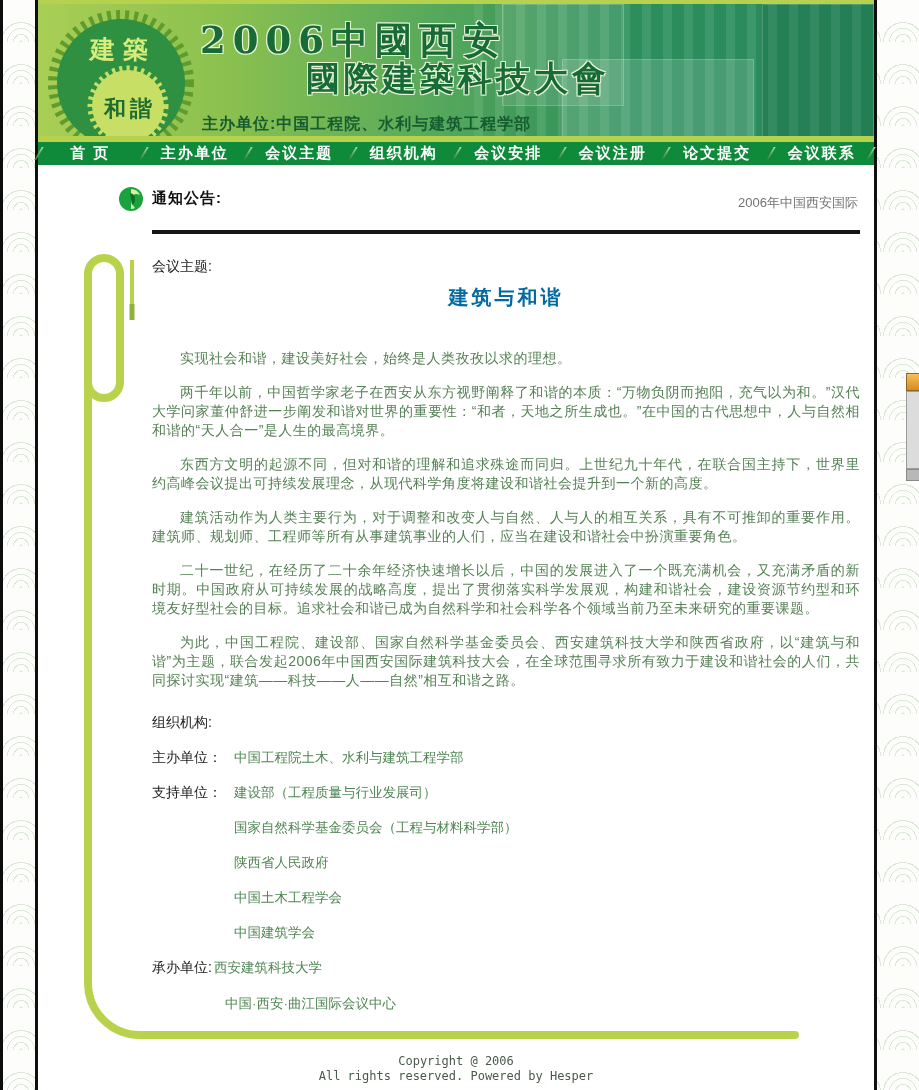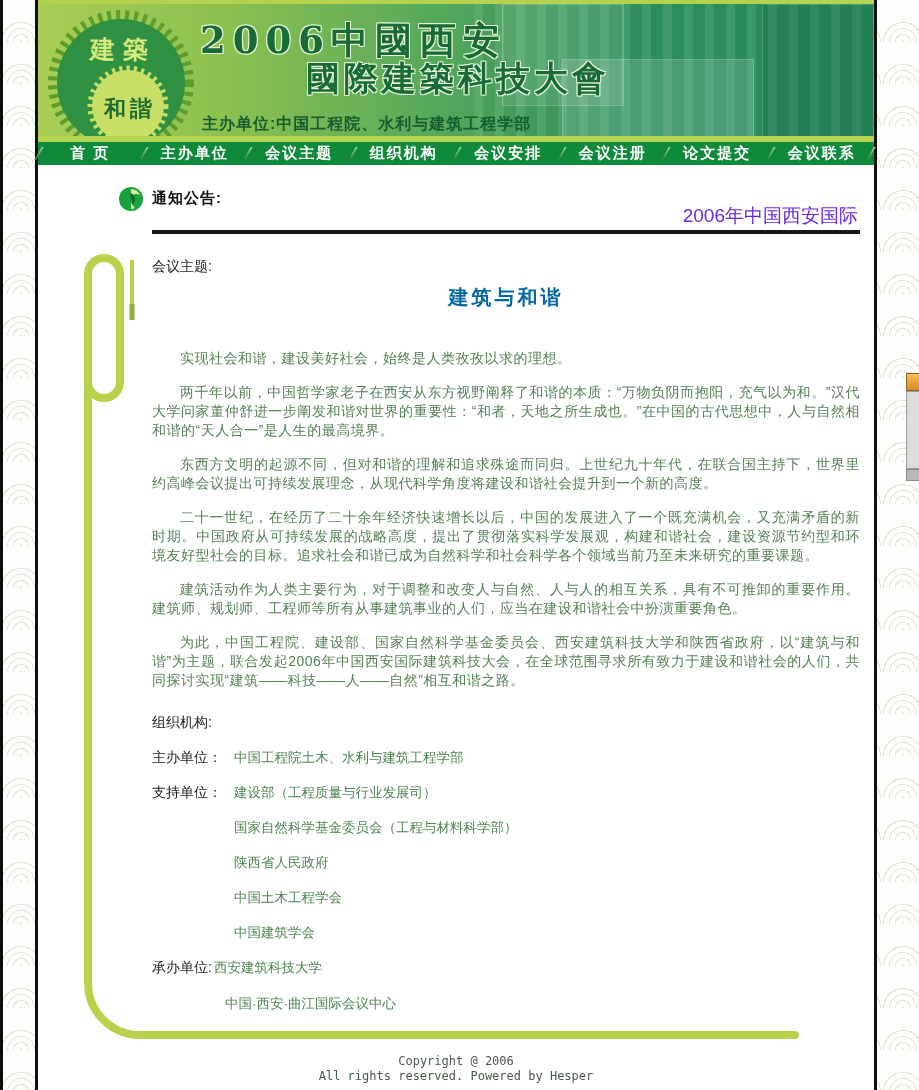--- a/index.html
+++ b/index.html
@@ -58,21 +58,21 @@
   }
   .nav-item:last-child::after{
     content:'';position:absolute;right:2px;top:5px;bottom:5px;width:2px;
     background:linear-gradient(#a8d898,#2c7a3a);transform:skewX(-30deg);
   }
   
   .content{position:relative;padding:24px 14px 0 114px;}
   .notice-row{position:relative;border-bottom:4px solid #161616;padding-bottom:19px;height:22px;}
   .notice-icon{position:absolute;left:-34px;top:-3px;}
   .notice-label{font-size:15px;font-weight:bold;color:#111;letter-spacing:1px;}
-  .marquee{position:absolute;right:2px;top:14px;font-size:19px;color:#6d28d9;cursor:pointer;}
+  .marquee{position:absolute;right:2px;top:5px;font-size:13px;color:#737373;cursor:pointer;}
   .deco{position:absolute;left:40px;top:248px;pointer-events:none;}
   .topic-label{margin-top:24px;font-size:14px;color:#222;}
   .topic-title{margin-top:8px;text-align:center;font-size:20px;font-weight:bold;color:#0369a1;letter-spacing:3px;}
   .para{
     margin-top:15px;font-size:14px;line-height:19px;color:#558055;
     letter-spacing:.5px;text-align:justify;text-indent:2em;
   }
   .para.first{margin-top:38px;}
   .org-heading{margin-top:24px;font-size:14px;color:#222;}
   .org-row{margin-top:17px;font-size:14px;color:#222;}
@@ -154,22 +154,22 @@
       <span class="notice-label">通知公告:</span>
       <span class="marquee">2006年中国西安国际</span>
     </div>
 
     <div class="topic-label">会议主题:</div>
     <div class="topic-title">建筑与和谐</div>
 
     <div class="para first">实现社会和谐，建设美好社会，始终是人类孜孜以求的理想。</div>
     <div class="para">两千年以前，中国哲学家老子在西安从东方视野阐释了和谐的本质：“万物负阴而抱阳，充气以为和。”汉代大学问家董仲舒进一步阐发和谐对世界的重要性：“和者，天地之所生成也。”在中国的古代思想中，人与自然相和谐的“天人合一”是人生的最高境界。</div>
     <div class="para">东西方文明的起源不同，但对和谐的理解和追求殊途而同归。上世纪九十年代，在联合国主持下，世界里约高峰会议提出可持续发展理念，从现代科学角度将建设和谐社会提升到一个新的高度。</div>
+    <div class="para">建筑活动作为人类主要行为，对于调整和改变人与自然、人与人的相互关系，具有不可推卸的重要作用。建筑师、规划师、工程师等所有从事建筑事业的人们，应当在建设和谐社会中扮演重要角色。</div>
     <div class="para">二十一世纪，在经历了二十余年经济快速增长以后，中国的发展进入了一个既充满机会，又充满矛盾的新时期。中国政府从可持续发展的战略高度，提出了贯彻落实科学发展观，构建和谐社会，建设资源节约型和环境友好型社会的目标。追求社会和谐已成为自然科学和社会科学各个领域当前乃至未来研究的重要课题。</div>
-    <div class="para">建筑活动作为人类主要行为，对于调整和改变人与自然、人与人的相互关系，具有不可推卸的重要作用。建筑师、规划师、工程师等所有从事建筑事业的人们，应当在建设和谐社会中扮演重要角色。</div>
     <div class="para">为此，中国工程院、建设部、国家自然科学基金委员会、西安建筑科技大学和陕西省政府，以“建筑与和谐”为主题，联合发起2006年中国西安国际建筑科技大会，在全球范围寻求所有致力于建设和谐社会的人们，共同探讨实现“建筑——科技——人——自然”相互和谐之路。</div>
 
     <div class="org-heading">组织机构:</div>
 
     <div class="org-row">
       <span class="label">主办单位：</span><span class="value">中国工程院土木、水利与建筑工程学部</span>
     </div>
 
     <div class="org-row">
       <span class="label">支持单位：</span><span class="value">建设部（工程质量与行业发展司）</span>

